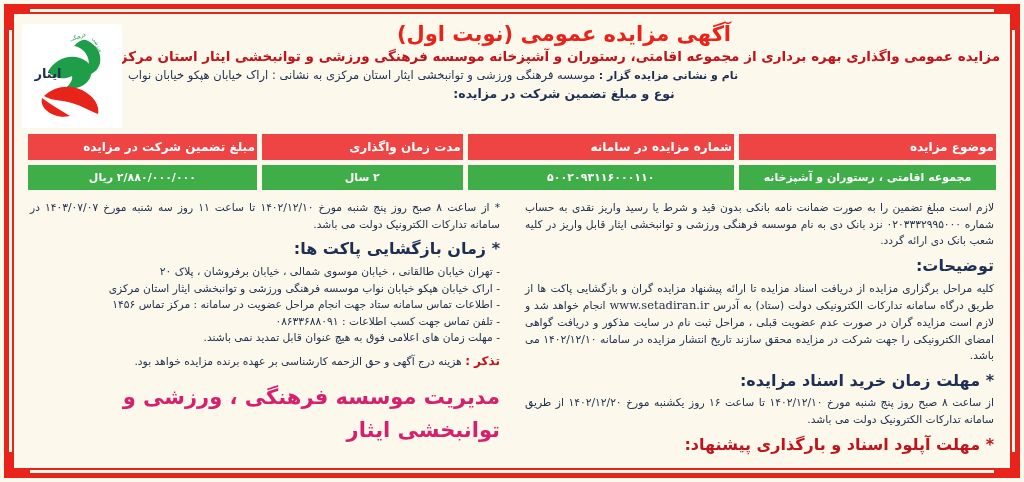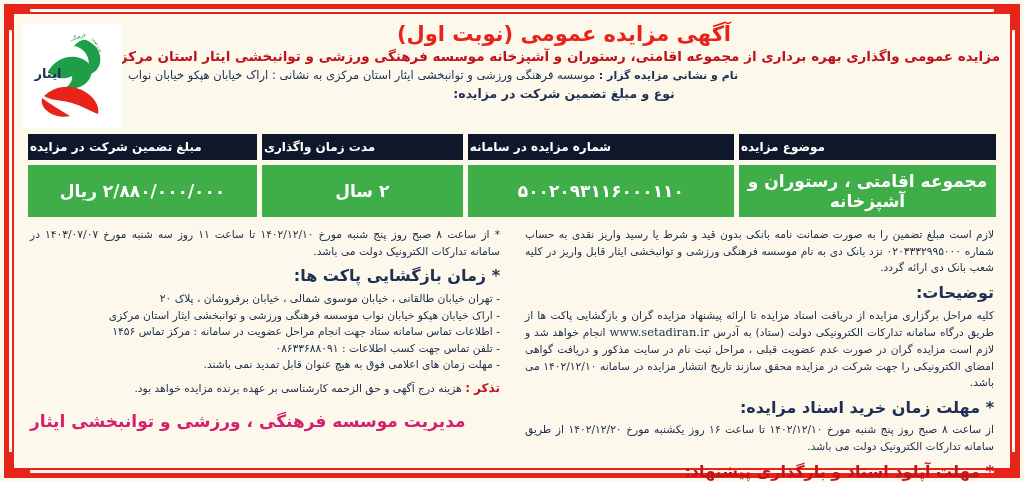--- a/index.html
+++ b/index.html
@@ -109,32 +109,32 @@
 
   
   table.auction-table{
     width:100%;
     border-collapse:separate;
     border-spacing:3px;
     margin:4px 0 6px 0;
     table-layout:fixed;
   }
   table.auction-table th{
-    background:#0f172a;
+    background:#ef4444;
     color:#ffffff;
     font-size:12px;
     font-weight:bold;
     padding:6px 2px;
-    text-align:left;
+    text-align:right;
     border:1px solid #fdf8ec;
   }
   table.auction-table td{
     background:#3fae48;
     color:#ffffff;
-    font-size:17px;
+    font-size:11px;
     font-weight:bold;
     padding:6px 2px;
     text-align:center;
     border:1px solid #fdf8ec;
   }
   th.c1,td.c1{width:27%;}
   th.c2,td.c2{width:28%;}
   th.c3,td.c3{width:21%;}
   th.c4,td.c4{width:24%;}
 
@@ -185,24 +185,24 @@
   .note-tazakor{
     margin-top:5px;
     text-align:right;
   }
   .note-tazakor .lbl{
     color:#c0141c;
     font-weight:bold;
     font-size:12px;
   }
   .footer-sign{
-    text-align:left;
+    text-align:right;
     color:#d61f6d;
     font-weight:bold;
-    font-size:17px;
+    font-size:21px;
     margin-top:6px;
     letter-spacing:-0.3px;
   }
 </style>
 </head>
 <body>
 
 <div class="poster">
   <div class="frame-outer"></div>
   <div class="corner tl">

